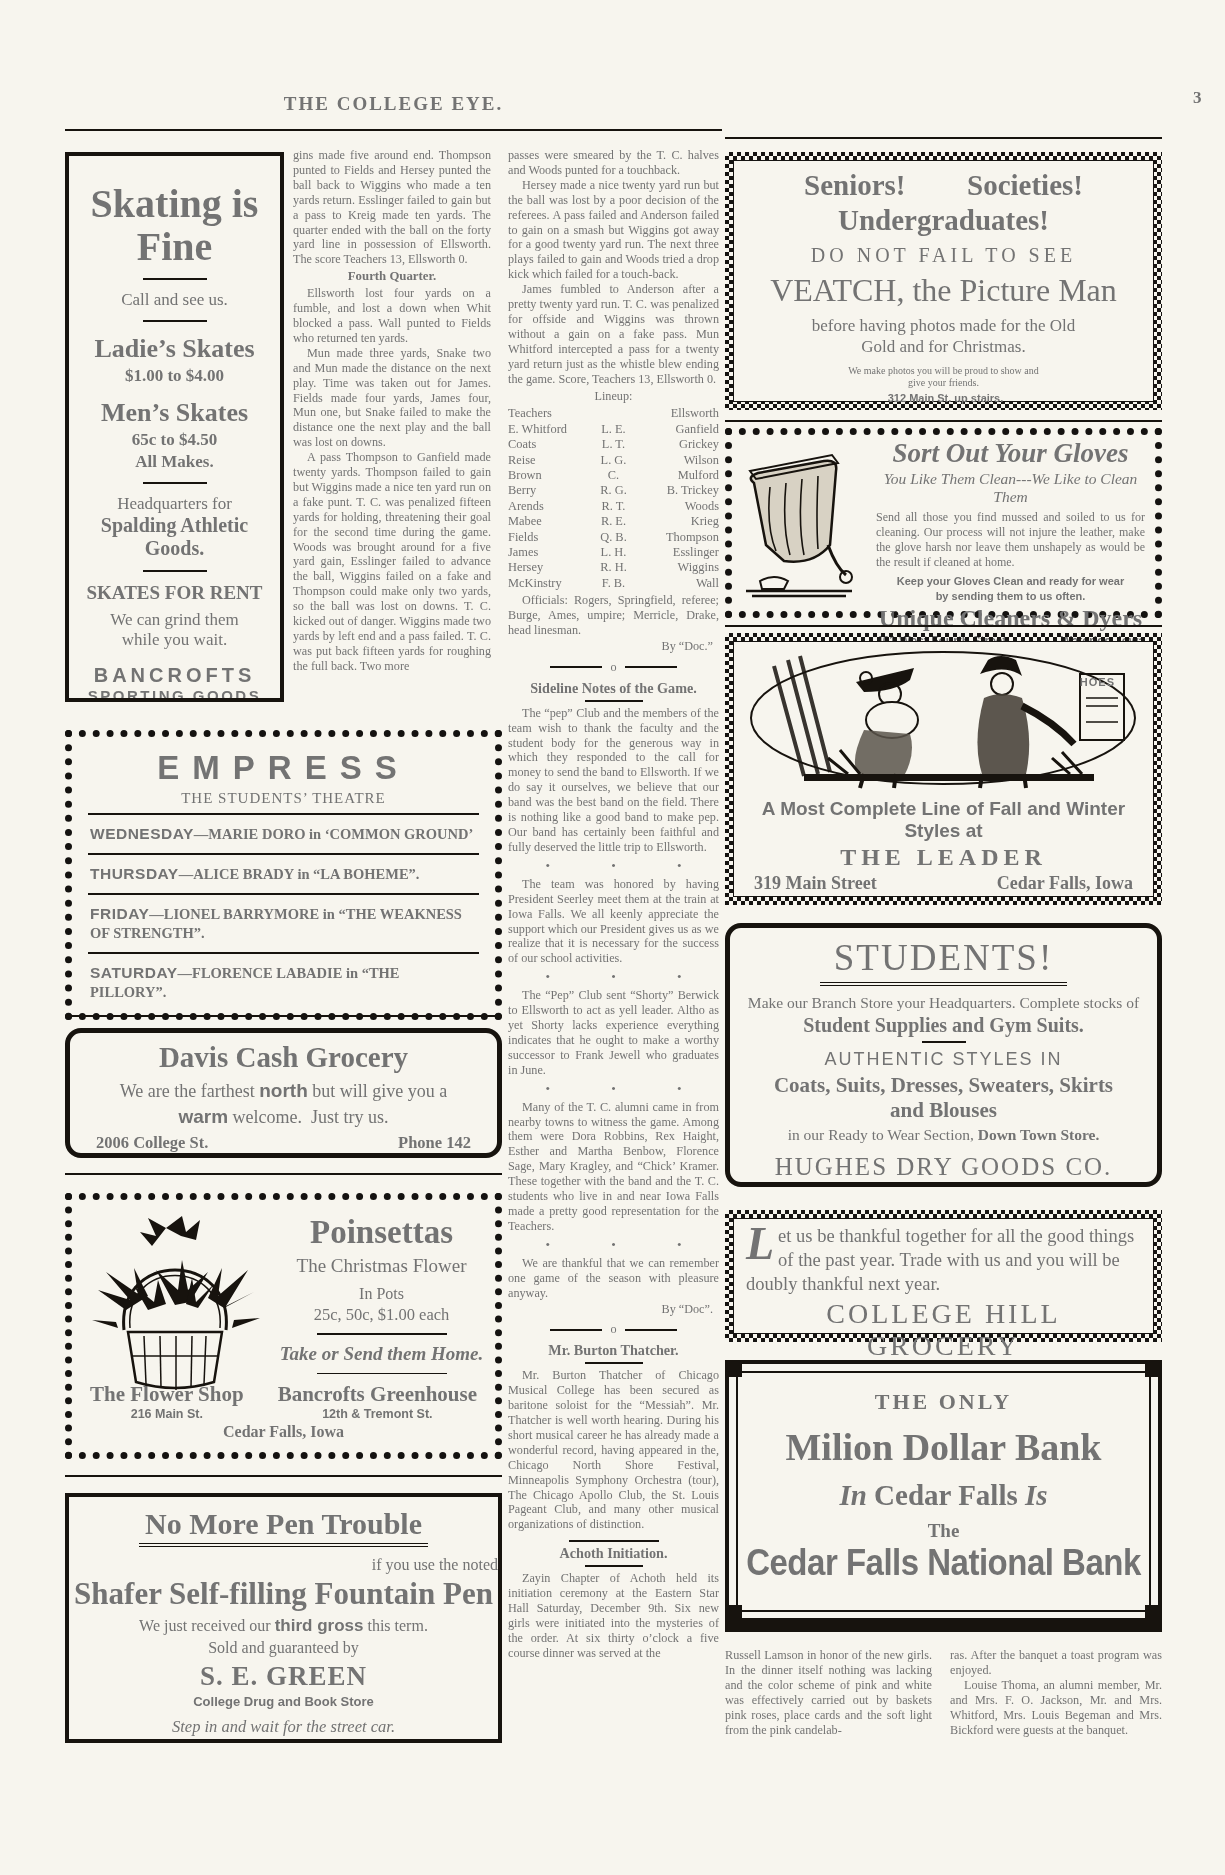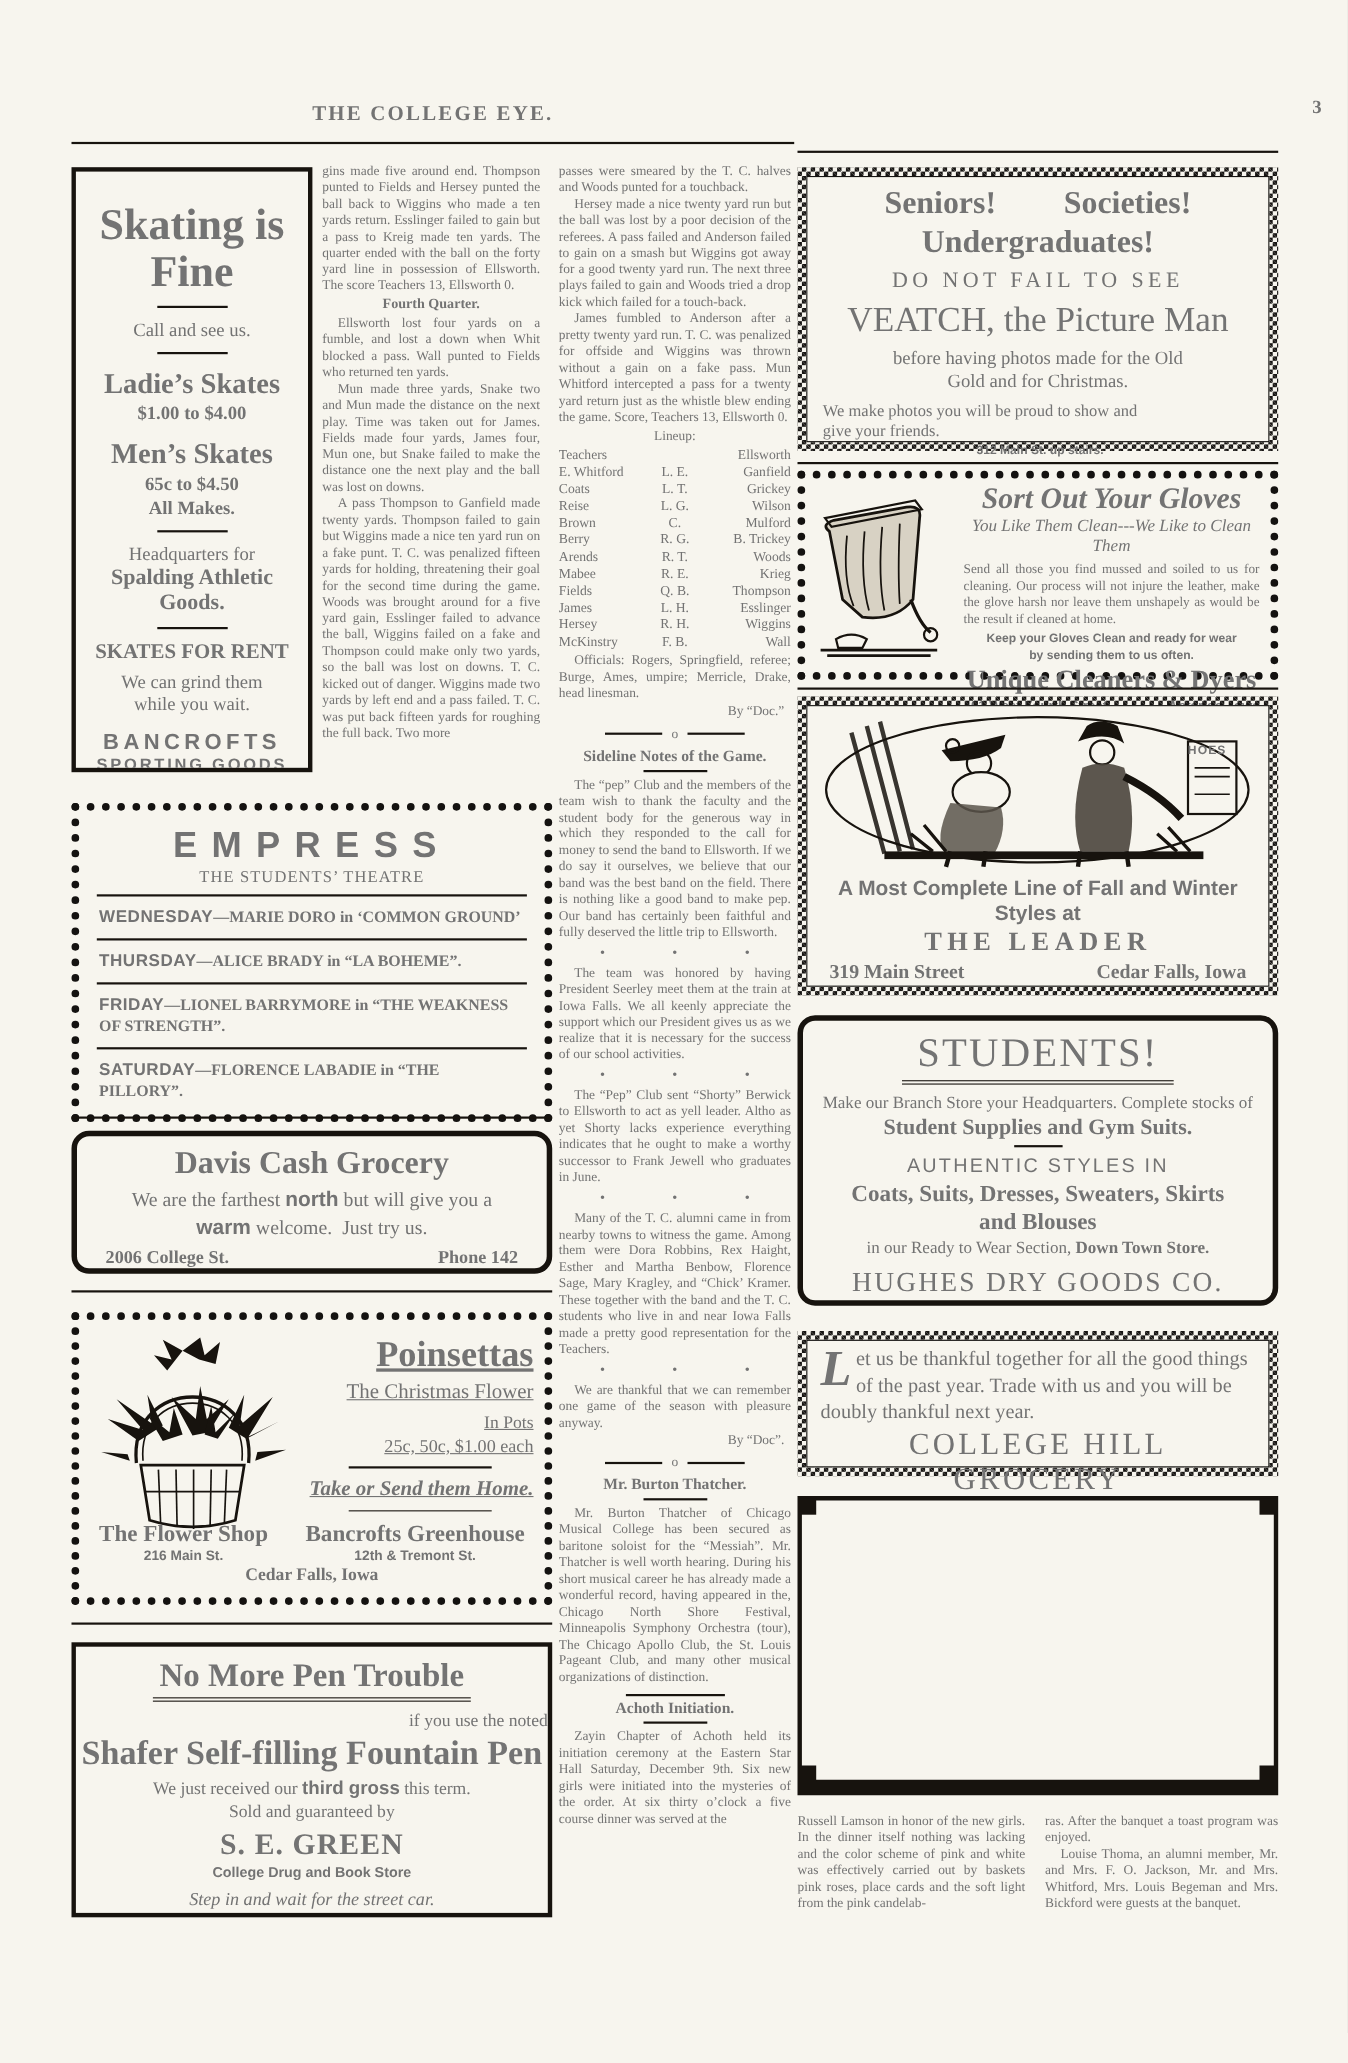--- a/index.html
+++ b/index.html
@@ -60,21 +60,21 @@
   .empress-sub{font-size:15px;letter-spacing:1px;text-align:center;margin:3px 0 6px;}
   .empress-rule{height:2px;background:#17130e;margin:5px 0;}
   .show{font-size:14.5px;font-weight:bold;line-height:1.3;padding:4px 2px;}
   .show .day{font-family:"Liberation Sans","DejaVu Sans",sans-serif;font-size:15.5px;letter-spacing:.5px;}
   
   .davis-name{font-weight:bold;font-size:29px;margin-top:8px;}
   .davis-line{font-size:18px;line-height:1.35;margin-top:4px;}
   .bsans{font-family:"Liberation Sans","DejaVu Sans",sans-serif;font-weight:bold;font-size:19px;}
   .davis-foot{display:flex;justify-content:space-between;padding:4px 26px 0;font-weight:bold;font-size:16.5px;}
   
-  .poin-right{margin-left:196px;text-align:right;text-decoration:underline;}
+  .poin-right{margin-left:196px;text-align:center;}
   .poin-title{font-weight:bold;font-size:33px;margin-top:8px;}
   .poin-sub{font-size:19px;margin-top:4px;}
   .poin-pots{font-size:16px;margin-top:8px;}
   .poin-prices{font-size:16.5px;margin-top:2px;}
   .shortrule{width:130px;height:1.5px;background:#17130e;margin:8px auto;}
   .poin-take{font-weight:bold;font-style:italic;font-size:19px;}
   .poin-shops{display:flex;justify-content:space-between;padding:0 8px;margin-top:2px;}
   .shopname{font-weight:bold;font-size:21px;}
   .shopaddr{font-weight:bold;font-size:12.5px;font-family:"Liberation Sans","DejaVu Sans",sans-serif;}
   .poin-city{text-align:center;font-weight:bold;font-size:16px;margin-top:2px;}
@@ -86,21 +86,21 @@
   .pen-l4{font-size:16px;margin-top:3px;}
   .pen-name{font-weight:bold;font-size:27px;letter-spacing:1px;margin-top:4px;}
   .pen-store{font-family:"Liberation Sans","DejaVu Sans",sans-serif;font-weight:bold;font-size:13px;margin-top:2px;}
   .pen-tag{font-style:italic;font-size:16.5px;margin-top:8px;}
   
   .veatch-row1{display:flex;justify-content:space-between;padding:6px 56px 0;font-weight:bold;font-size:29px;}
   .veatch-under{text-align:center;font-weight:bold;font-size:29px;margin-top:2px;}
   .veatch-dnf{text-align:center;font-size:20px;letter-spacing:4px;margin-top:7px;}
   .veatch-name{text-align:center;font-size:32px;margin-top:5px;}
   .veatch-b1{text-align:center;font-size:17px;line-height:1.25;margin-top:6px;}
-  .veatch-b2{font-size:15px;line-height:1.25;margin-top:7px;}
+  .veatch-b2{text-align:center;font-size:10px;line-height:1.25;margin-top:7px;}
   .veatch-addr{font-family:Liberation Sans, sans-serif;font-weight:bold;font-size:11px;margin:2px 0 0 4px;text-align:center;}
   
   .glove-right{margin-left:134px;}
   .glove-title{text-align:center;font-weight:bold;font-style:italic;font-size:27px;line-height:1;}
   .glove-sub{text-align:center;font-style:italic;font-size:15.5px;margin-top:3px;}
   .glove-body{font-size:12px;line-height:1.26;text-align:justify;margin-top:4px;}
   .glove-keep{text-align:center;font-family:"Liberation Sans","DejaVu Sans",sans-serif;font-weight:bold;font-size:11px;line-height:1.3;margin-top:4px;}
   .glove-name{text-align:center;font-weight:bold;font-size:24px;margin-top:2px;}
   .glove-addr{display:flex;justify-content:space-between;font-family:"Liberation Sans","DejaVu Sans",sans-serif;font-weight:bold;font-size:12px;margin-top:2px;}
   
@@ -497,20 +497,31 @@
         <span>Phone 122</span>
       </div>
     </div>
   </div>
 
   <div class="abs bank-frame" style="left:725px;top:1360px;width:437px;height:272px;">
     <span class="corner" style="left:-2px;top:-2px;"></span>
     <span class="corner" style="right:-2px;top:-2px;"></span>
     <span class="corner" style="left:-2px;bottom:-2px;"></span>
     <span class="corner" style="right:-2px;bottom:-2px;"></span>
+    <div class="bank-inner">
+      <div class="bank-l1">THE ONLY</div>
+      <div class="bank-l2">Milion Dollar Bank</div>
+      <div class="bank-l3">
+        <span style="font-style:italic;">In</span>
+        <span>Cedar Falls</span>
+        <span style="font-style:italic;">Is</span>
+      </div>
+      <div class="bank-l4">The</div>
+      <div class="bank-name">Cedar Falls National Bank</div>
+    </div>
   </div>
 
   <div class="abs newscol" style="left:725px;top:1648px;width:207px;">
     <p class="noindent">Russell Lamson in honor of the new girls. In the dinner itself nothing was lacking and the color scheme of pink and white was effectively carried out by baskets pink roses, place cards and the soft light from the pink candelab-</p>
   </div>
   <div class="abs newscol" style="left:950px;top:1648px;width:212px;">
     <p class="noindent">ras. After the banquet a toast program was enjoyed.</p>
     <p>Louise Thoma, an alumni member, Mr. and Mrs. F. O. Jackson, Mr. and Mrs. Whitford, Mrs. Louis Begeman and Mrs. Bickford were guests at the banquet.</p>
   </div>
 

